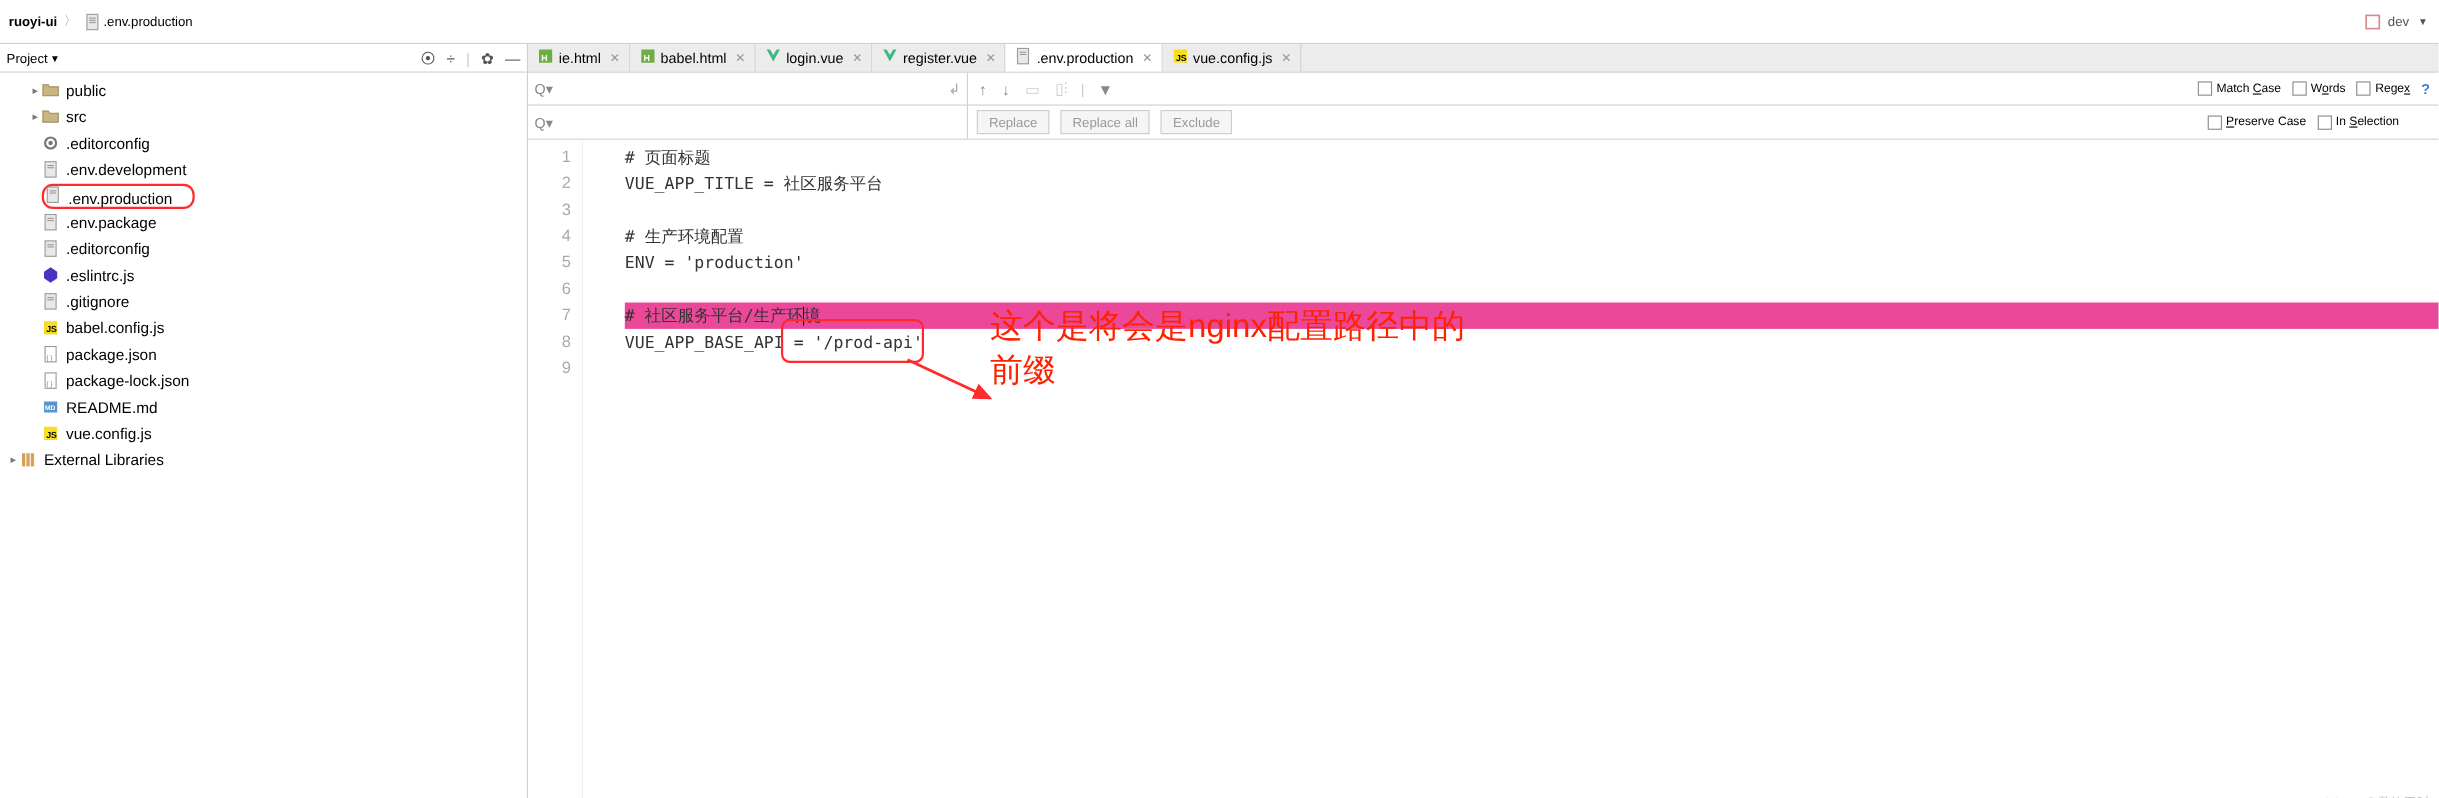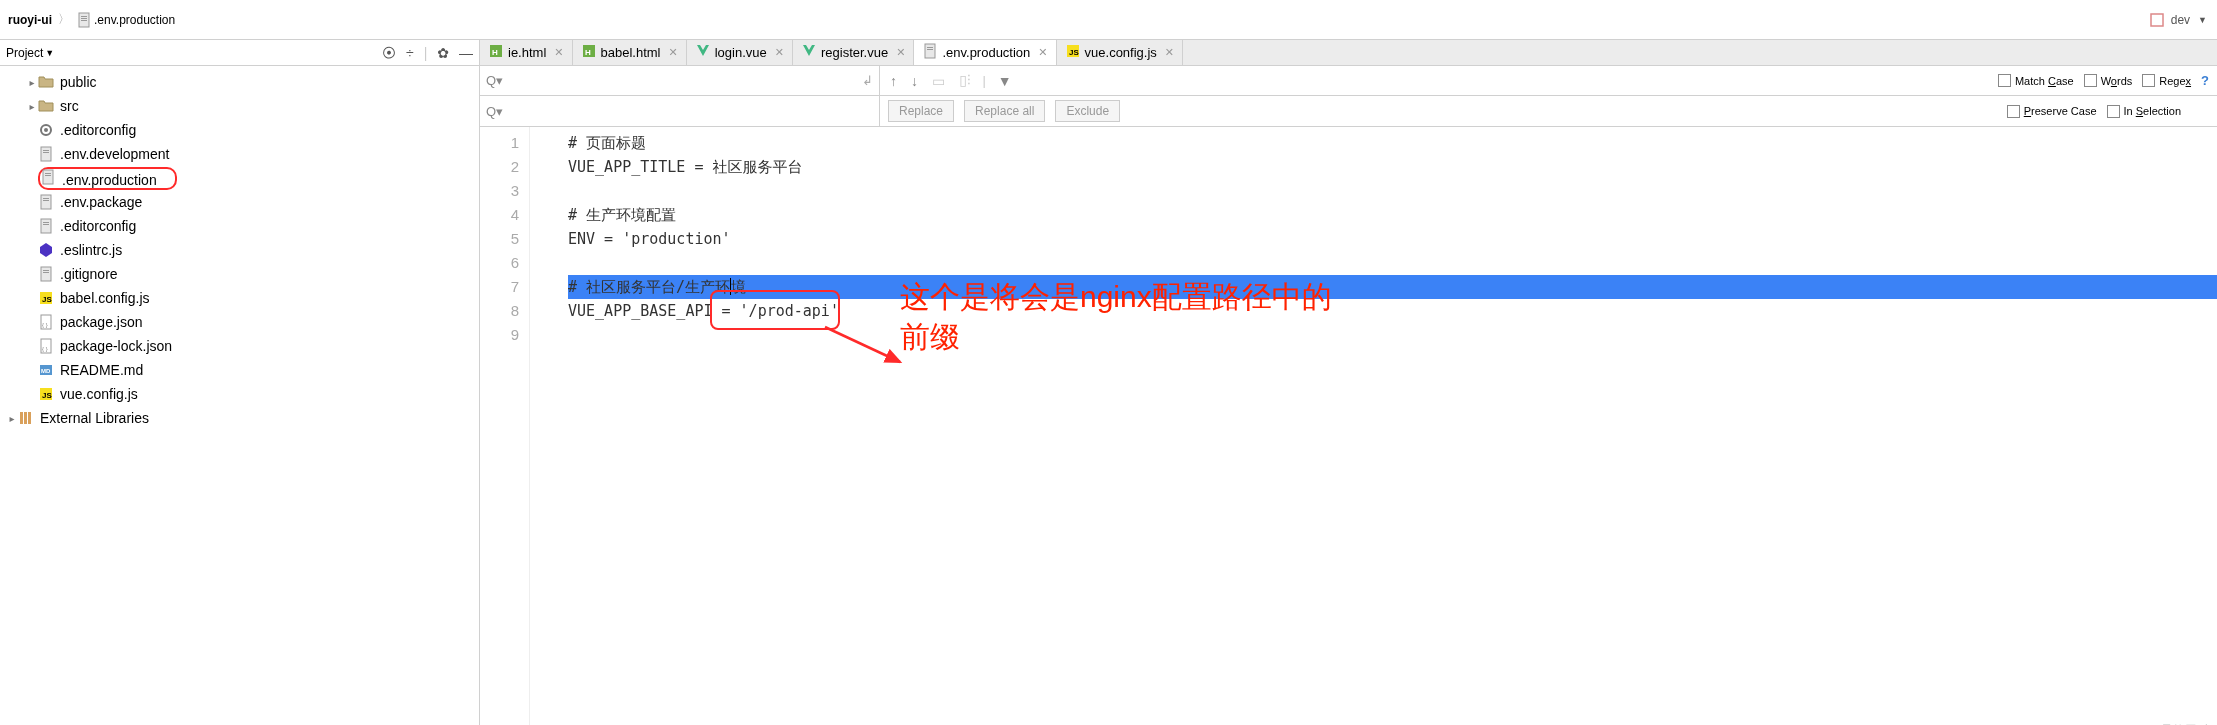--- a/index.html
+++ b/index.html
@@ -45,21 +45,21 @@
 .chk { display: flex; align-items: center; gap: 4px; font-size: 11px; }
 .chk .box { width: 13px; height: 13px; border: 1px solid #888; }
 .chk u { text-decoration: underline; }
 .help { color: #3a7fd4; font-weight: bold; margin-left: auto; }
 
 .code { display: flex; flex: 1; font-family: "Consolas", monospace; font-size: 15px; position: relative; }
 .gutter { width: 50px; text-align: right; padding: 4px 10px 4px 0; color: #aaa; border-right: 1px solid #eee; }
 .gutter div { height: 24px; line-height: 24px; }
 .lines { padding: 4px 0 4px 10px; flex: 1; position: relative; }
 .lines div.ln { height: 24px; line-height: 24px; white-space: pre; font-family: "Consolas","SimSun",monospace; color: #333; margin-left: 28px; }
-.ln.hl { background: #3b82f6; }
+.ln.hl { background: #ec4899; }
 .caret { border-left: 1px solid #000; }
 
 .annot { position: absolute; color: #ff2200; font-size: 30px; z-index: 5; pointer-events: none; }
 .redbox { position: absolute; border: 2px solid #ff2a2a; border-radius: 8px; }
 .arrowsvg { position: absolute; }
 
 .watermark { position: absolute; bottom: 4px; right: 8px; color: #bbb; font-size: 12px; }
 
 svg.fi { width: 16px; height: 16px; }
 </style>

